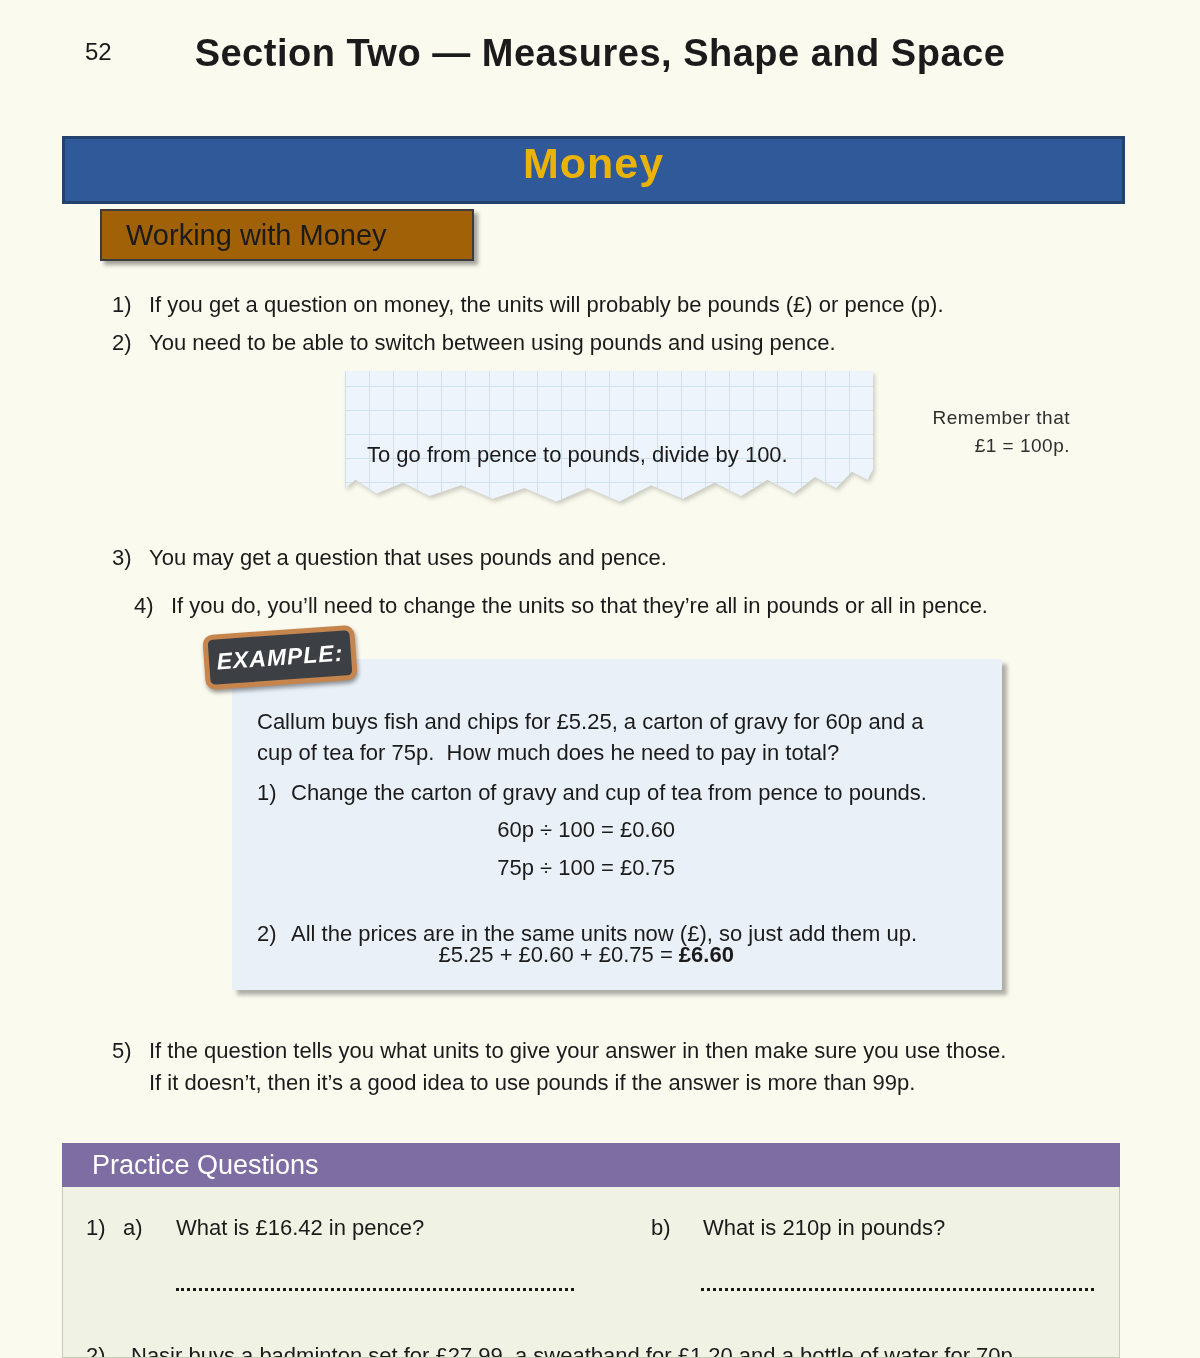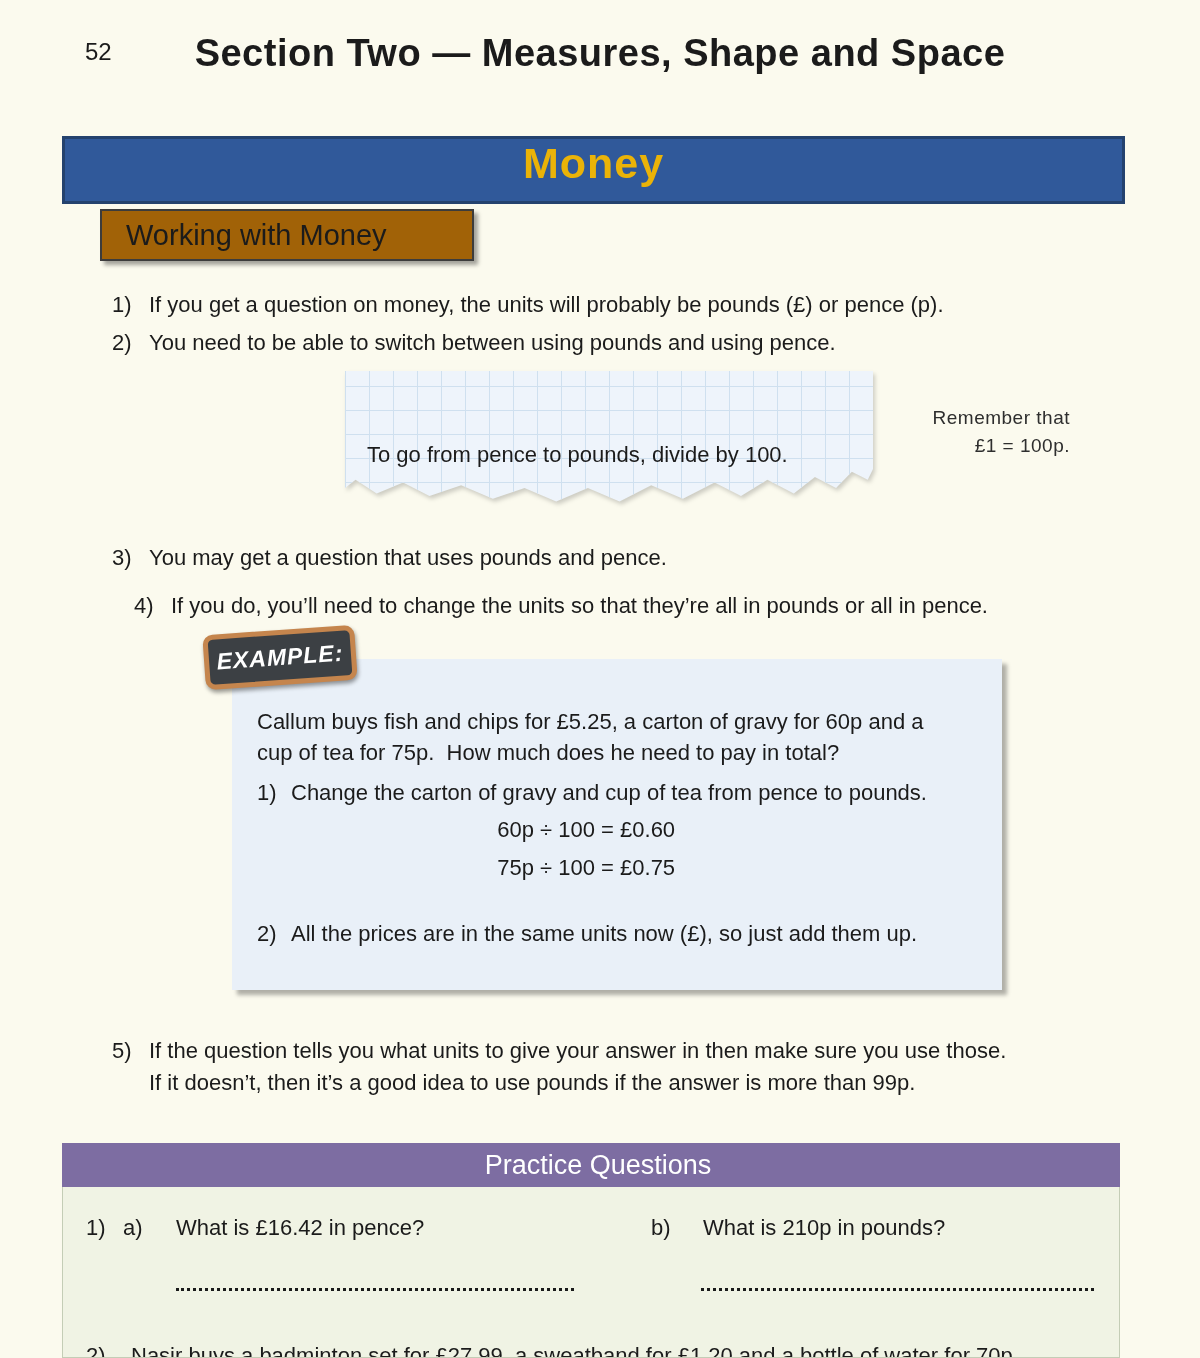--- a/index.html
+++ b/index.html
@@ -70,21 +70,21 @@
   .ex-num{display:inline-block;width:34px;}
   .ex-eq{position:absolute;left:0;width:92%;text-align:center;}
   .ex-eq1{top:158px;}
   .ex-eq2{top:196px;}
   .ex-eq3{top:283px;}
 
   
   .practice-banner{
     left:62px;top:1143px;width:1058px;height:44px;box-sizing:border-box;
     background:#7d6da2;color:#fff;font-size:27px;
-    display:flex;align-items:center;padding-left:14px;justify-content:center;
+    display:flex;align-items:center;padding-left:30px;
   }
   .practice-body{
     left:62px;top:1187px;width:1058px;height:171px;box-sizing:border-box;
     background:#f0f3e4;border:1px solid #c4cdb6;border-top:none;
     overflow:hidden;
   }
   .q1-num{position:absolute;left:23px;top:28px;font-size:22px;}
   .q1-a-label{position:absolute;left:60px;top:28px;font-size:22px;}
   .q1-a-text{position:absolute;left:113px;top:28px;font-size:22px;}
   .q1-b-label{position:absolute;left:588px;top:28px;font-size:22px;}
@@ -142,20 +142,23 @@
     <div class="pre">cup of tea for 75p.  How much does he need to pay in total?</div>
   </div>
   <div class="ex-step1">
     <span class="ex-num">1)</span><span class="pre">Change the carton of gravy and cup of tea from pence to pounds.</span>
   </div>
   <div class="ex-eq ex-eq1">60p ÷ 100 = £0.60</div>
   <div class="ex-eq ex-eq2">75p ÷ 100 = £0.75</div>
   <div class="ex-step2">
     <span class="ex-num">2)</span><span class="pre">All the prices are in the same units now (£), so just add them up.</span>
   </div>
+  <div class="ex-eq ex-eq3">
+    <span>£5.25 + £0.60 + £0.75 = </span><strong>£6.60</strong>
+  </div>
 </div>
 
 <div class="abs point" style="left:112px;top:1035px;width:1010px;">
   <div class="pt-row">
     <span class="pt-num">5)</span>
       <span class="pre">If the question tells you what units to give your answer in then make sure you use those.</span>
   </div>
   <div class="pt-row">
     <span class="pt-num"></span>
       <span class="pre">If it doesn’t, then it’s a good idea to use pounds if the answer is more than 99p.</span>

